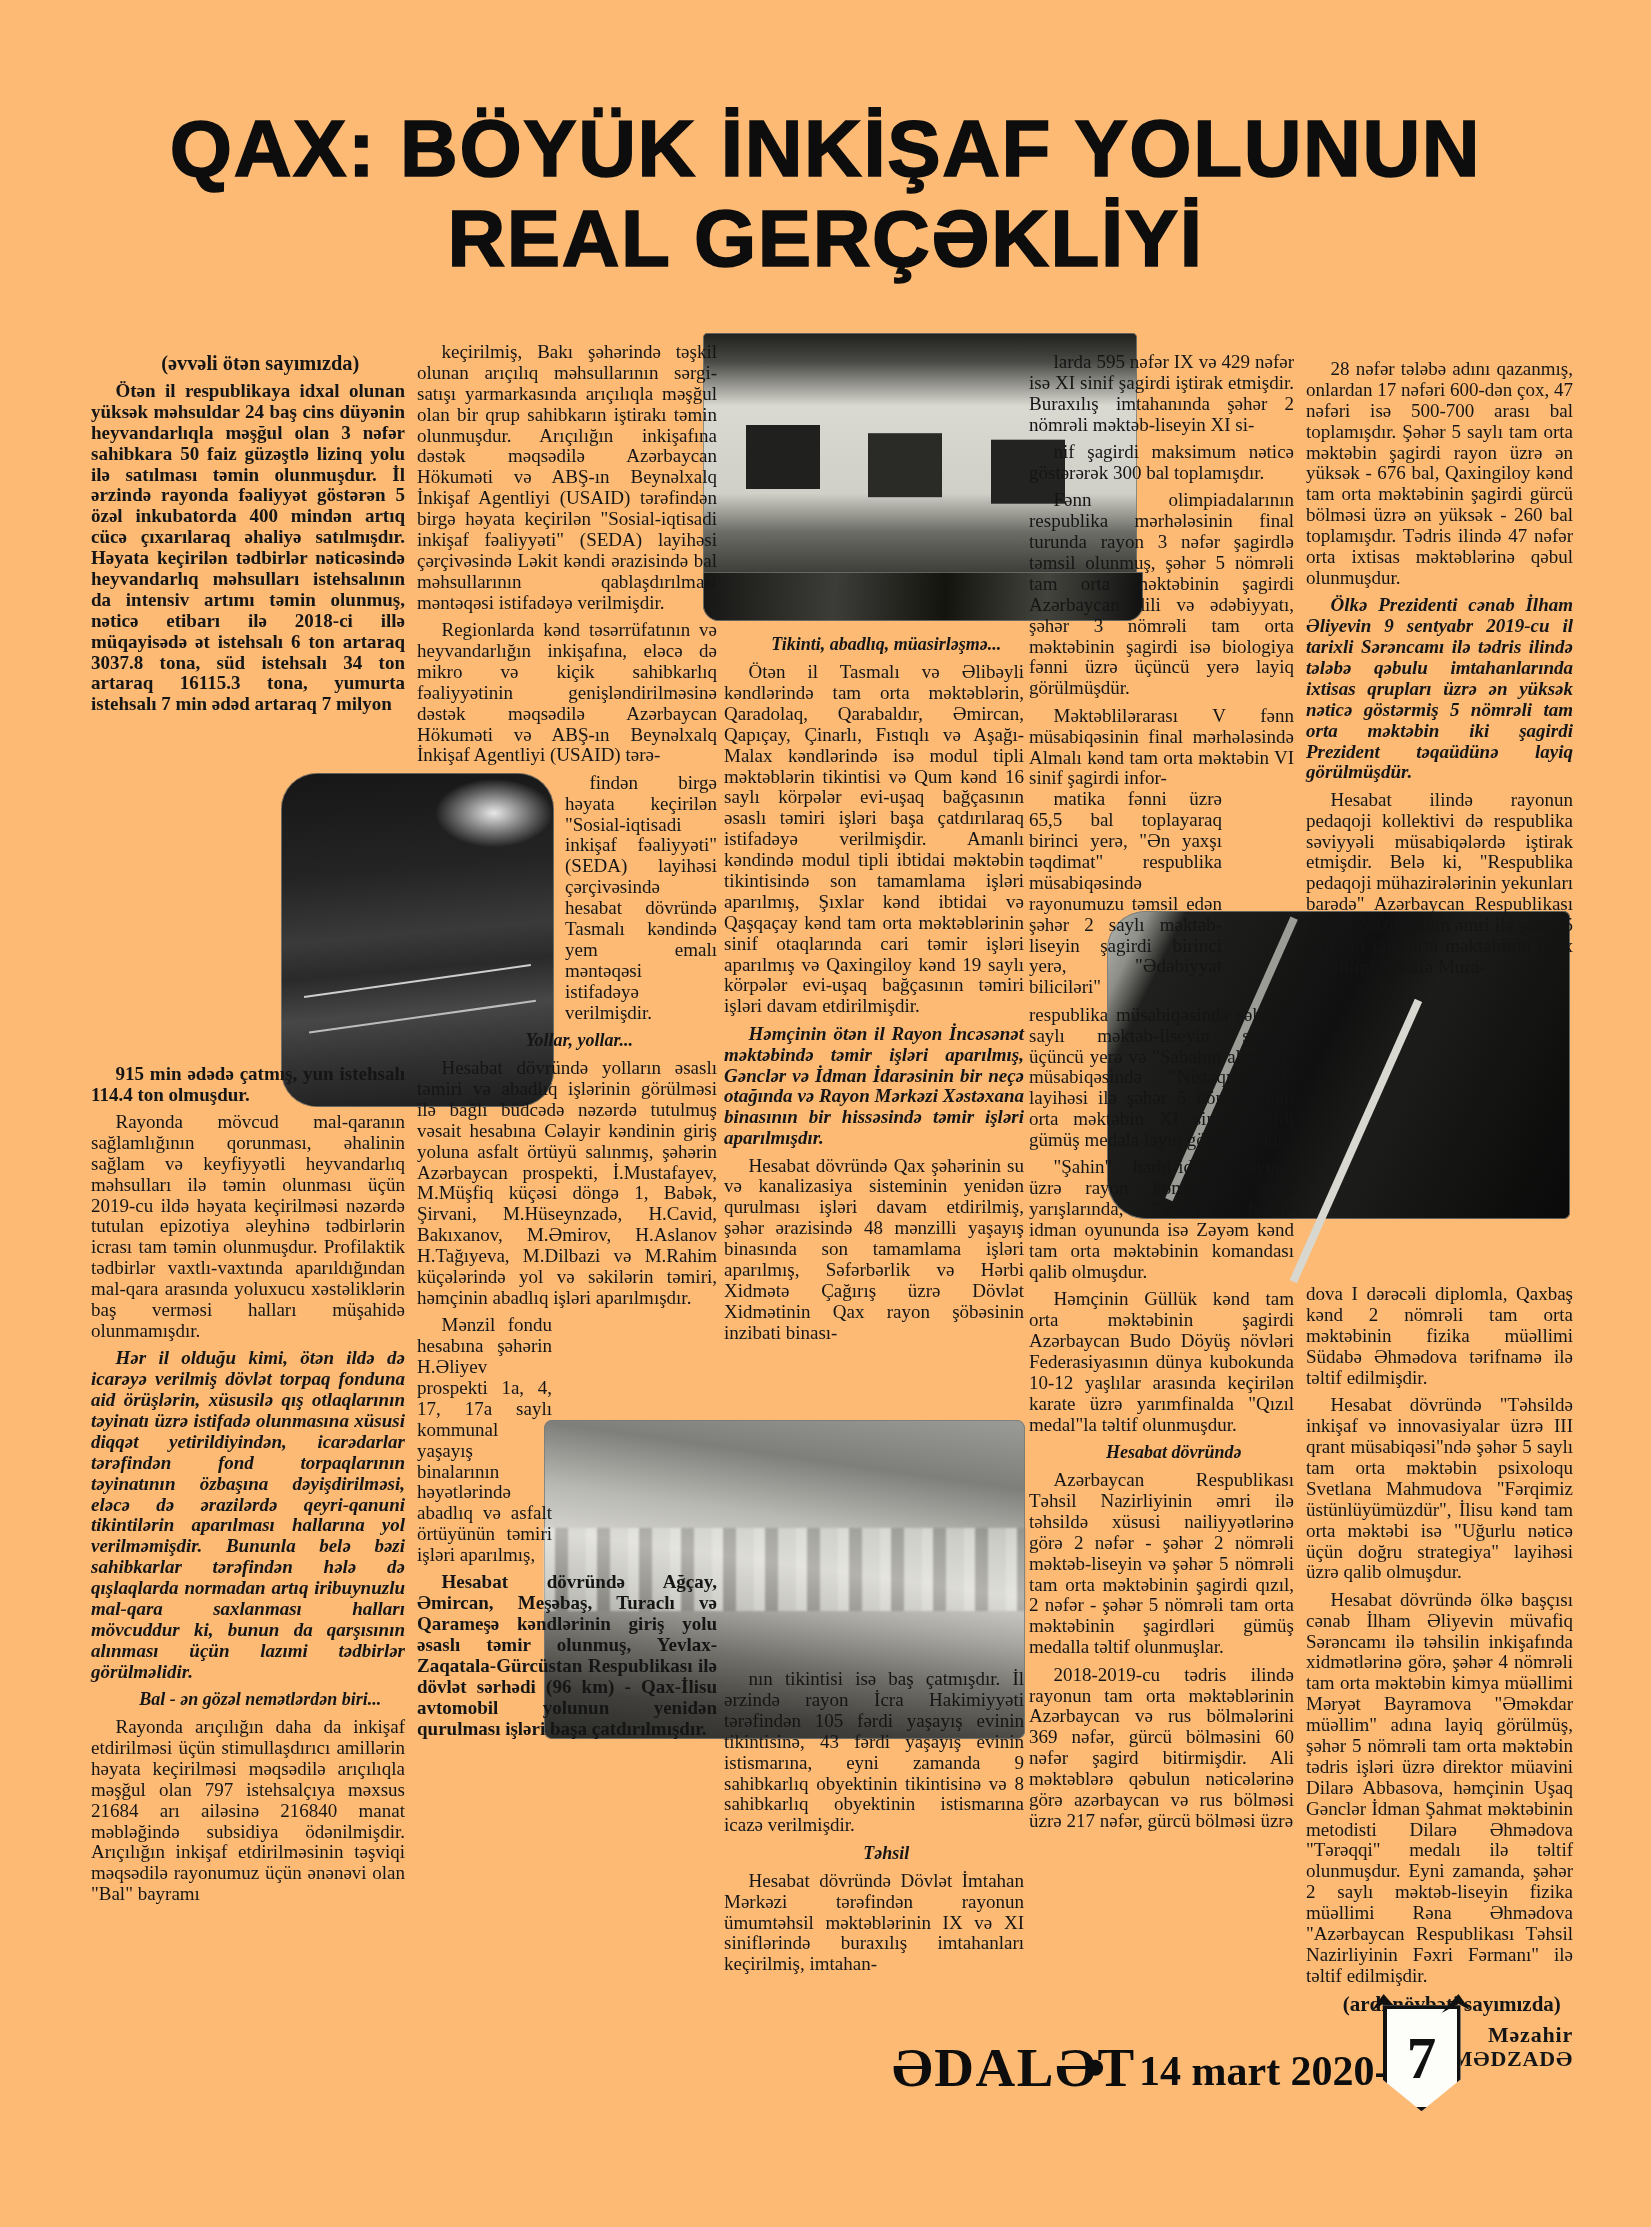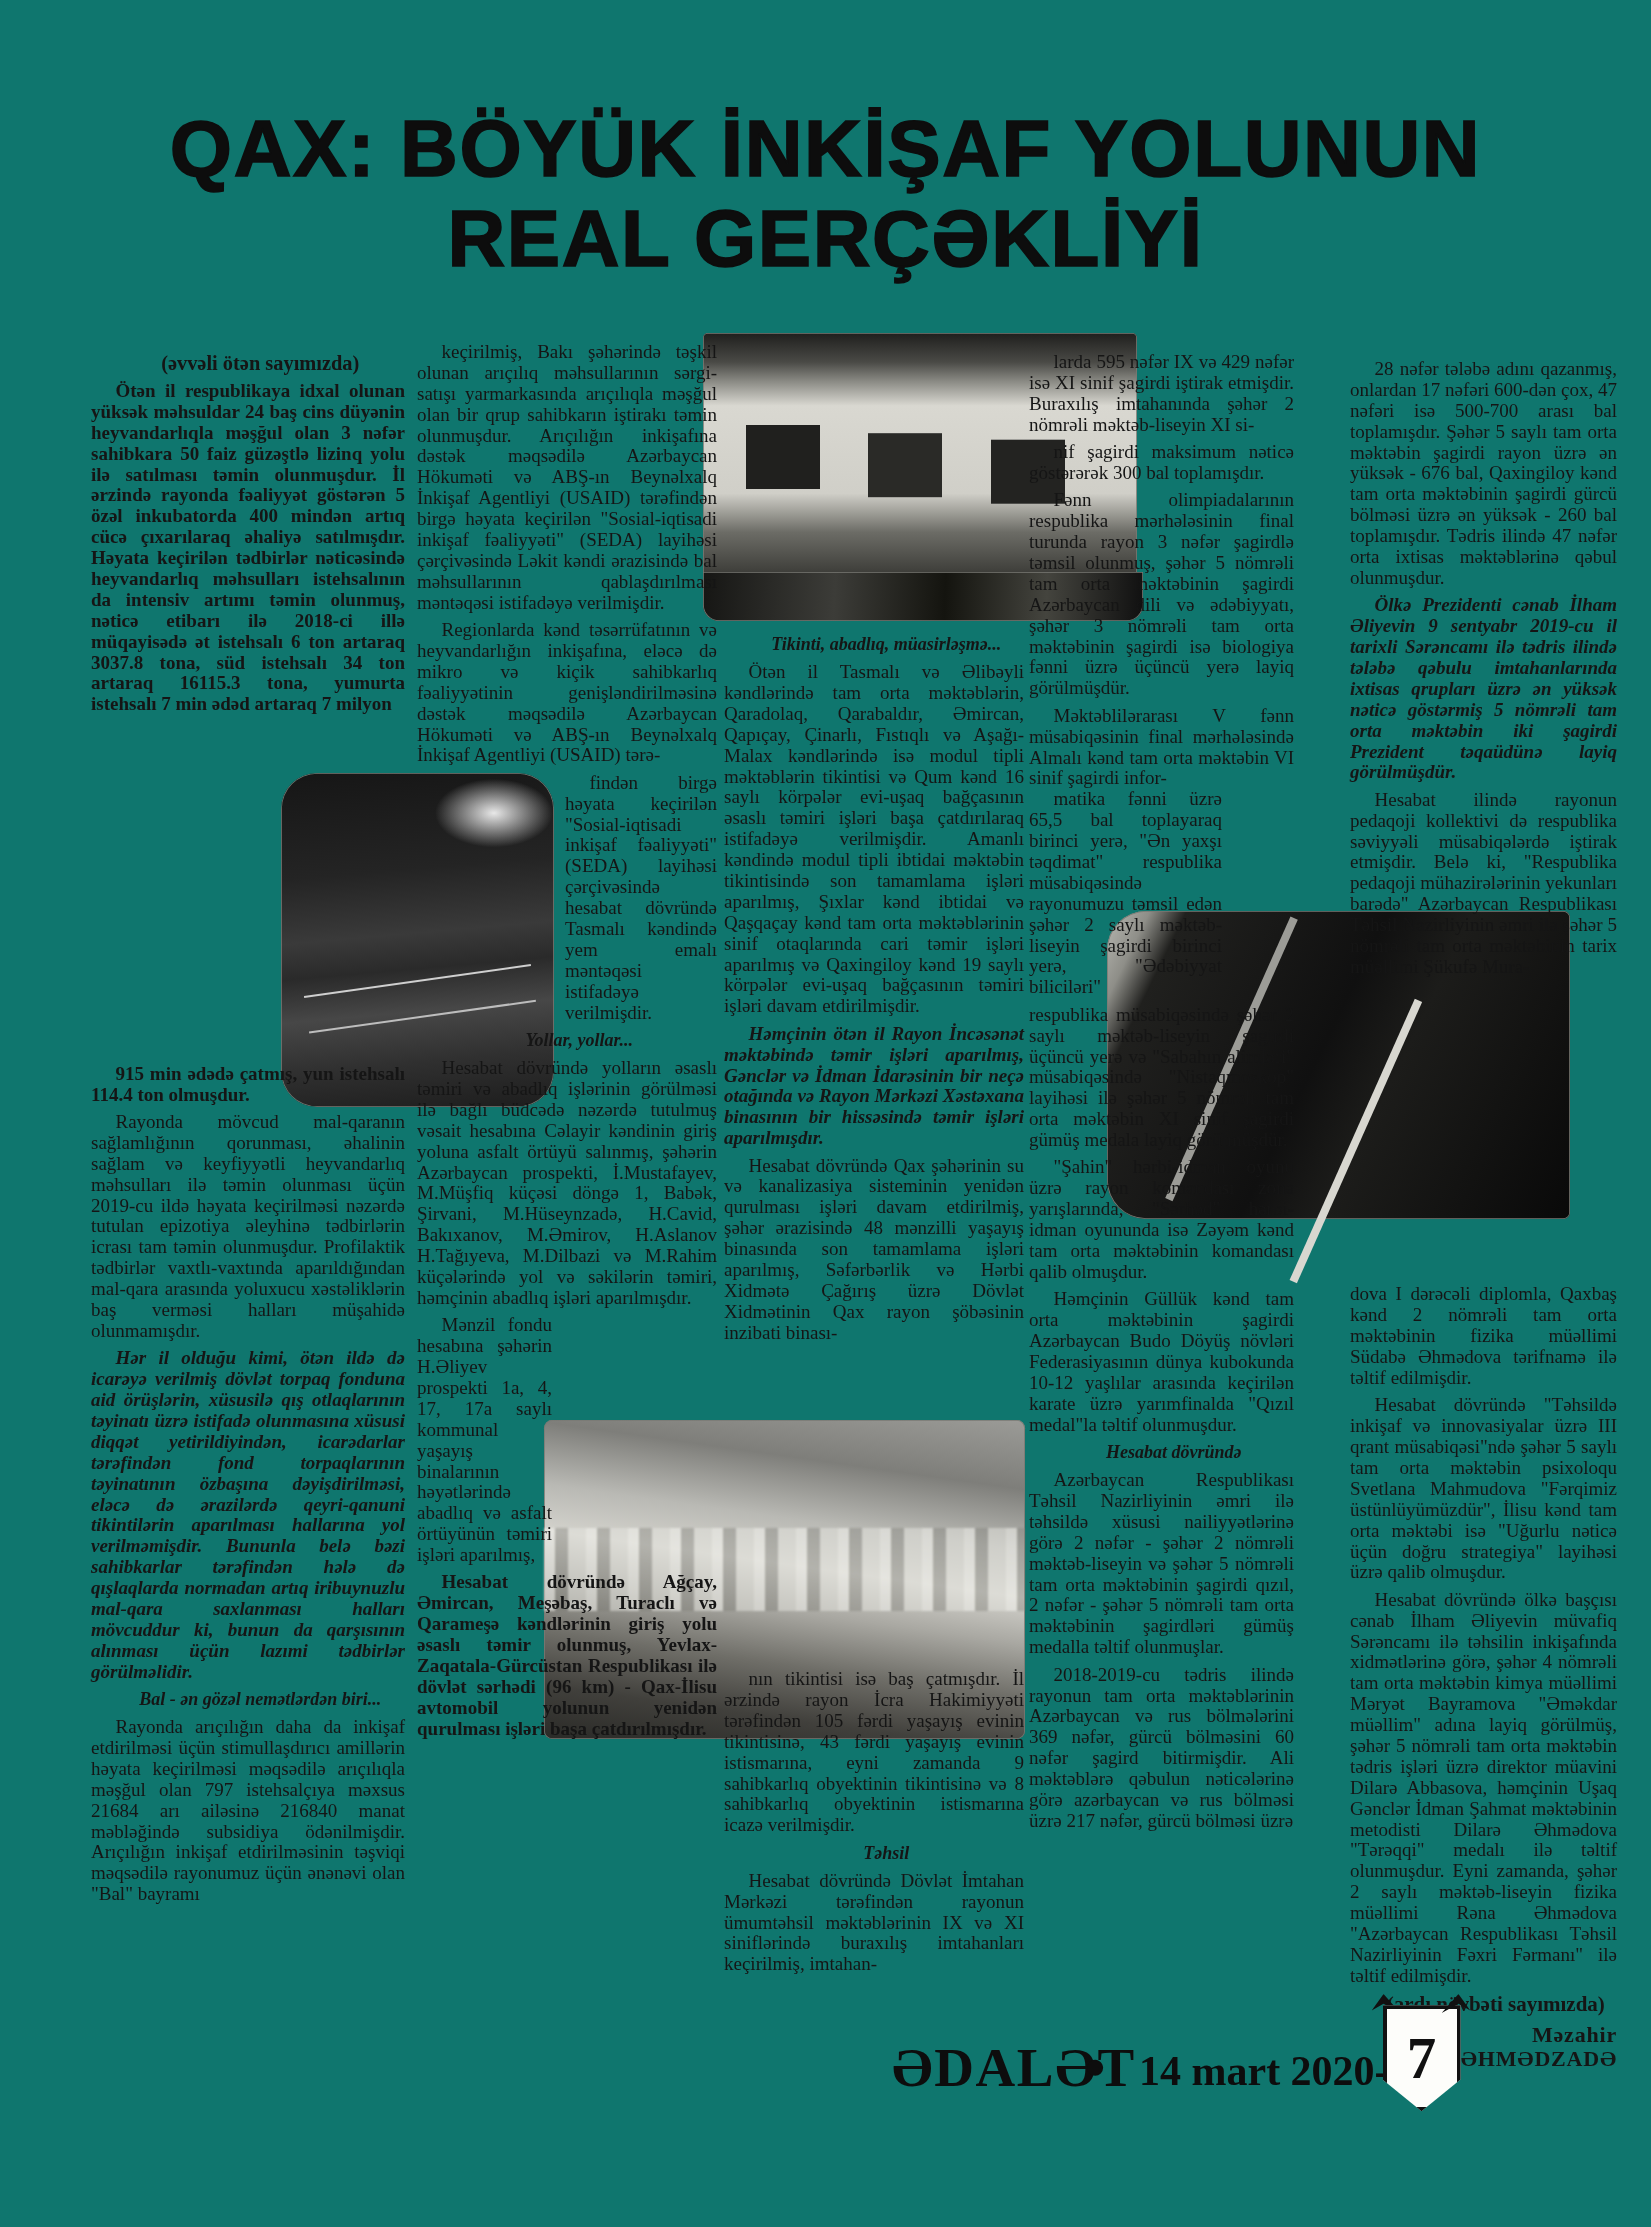--- a/index.html
+++ b/index.html
@@ -1,19 +1,19 @@
 <!DOCTYPE html>
 <html style="font-size:13px"><head>
 <meta charset="utf-8">
 <style>
   html,body{margin:0;padding:0;background:#888;}
   .page{
     position:relative;
     width:1651px;height:2227px;
-    background:#0f766e;
+    background:#fdba74;
     color:#121212;
     font-family:"Liberation Serif", serif;
     overflow:hidden;
   }
   
   .headline{
     position:absolute;left:0;top:104px;width:100%;
     text-align:center;
     font-family:"Liberation Sans", sans-serif;
     font-weight:bold;
@@ -181,21 +181,21 @@
     <p style="margin-bottom:0;">Məktəblilərarası V fənn müsabiqəsinin final mərhələsində Almalı kənd tam orta məktəbin VI sinif şagirdi infor-</p>
     <p class="nl">matika fənni üzrə 65,5 bal toplayaraq birinci yerə, "Ən yaxşı təqdimat" respublika müsabiqəsində rayonumuzu təmsil edən şəhər 2 saylı məktəb-liseyin şagirdi birinci yerə, "Ədəbiyyat biliciləri"</p>
     <p style="text-indent:0;">respublika müsabiqəsində şəhər 2 saylı məktəb-liseyin şagirdi üçüncü yerə və "Sabahın alimləri" müsabiqəsində "Nistaqmoskop" layihəsi ilə şəhər 5 nömrəli tam orta məktəbin XI sinif şagirdi gümüş medala layiq görülmüşdür.</p>
     <p>"Şahin" hərbi-idman oyunu üzrə rayon komandası zona yarışlarında, "Sərhəd" hərbi-idman oyununda isə Zəyəm kənd tam orta məktəbinin komandası qalib olmuşdur.</p>
     <p>Həmçinin Güllük kənd tam orta məktəbinin şagirdi Azərbaycan Budo Döyüş növləri Federasiyasının dünya kubokunda 10-12 yaşlılar arasında keçirilən karate üzrə yarımfinalda "Qızıl medal"la təltif olunmuşdur.</p>
     <p class="hsec">Hesabat dövründə</p>
     <p>Azərbaycan Respublikası Təhsil Nazirliyinin əmri ilə təhsildə xüsusi nailiyyətlərinə görə 2 nəfər - şəhər 2 nömrəli məktəb-liseyin və şəhər 5 nömrəli tam orta məktəbinin şagirdi qızıl, 2 nəfər - şəhər 5 nömrəli tam orta məktəbinin şagirdləri gümüş medalla təltif olunmuşlar.</p>
     <p>2018-2019-cu tədris ilində rayonun tam orta məktəblərinin Azərbaycan və rus bölmələrini 369 nəfər, gürcü bölməsini 60 nəfər şagird bitirmişdir. Ali məktəblərə qəbulun nəticələrinə görə azərbaycan və rus bölməsi üzrə 217 nəfər, gürcü bölməsi üzrə</p>
   </div>
 
-  <div class="col c5" style="left:1350px;top:359px;width:267px;">
+  <div class="col c5" style="left:1306px;top:359px;width:267px;">
     <p>28 nəfər tələbə adını qazanmış, onlardan 17 nəfəri 600-dən çox, 47 nəfəri isə 500-700 arası bal toplamışdır. Şəhər 5 saylı tam orta məktəbin şagirdi rayon üzrə ən yüksək - 676 bal, Qaxingiloy kənd tam orta məktəbinin şagirdi gürcü bölməsi üzrə ən yüksək - 260 bal toplamışdır. Tədris ilində 47 nəfər orta ixtisas məktəblərinə qəbul olunmuşdur.</p>
     <p class="bi">Ölkə Prezidenti cənab İlham Əliyevin 9 sentyabr 2019-cu il tarixli Sərəncamı ilə tədris ilində tələbə qəbulu imtahanlarında ixtisas qrupları üzrə ən yüksək nəticə göstərmiş 5 nömrəli tam orta məktəbin iki şagirdi Prezident təqaüdünə layiq görülmüşdür.</p>
     <p>Hesabat ilində rayonun pedaqoji kollektivi də respublika səviyyəli müsabiqələrdə iştirak etmişdir. Belə ki, "Respublika pedaqoji mühazirələrinin yekunları barədə" Azərbaycan Respublikası Təhsil Nazirliyinin əmri ilə şəhər 5 nömrəli tam orta məktəbinin tarix müəllimi Şükufə Mura-</p>
     <div class="sp" style="height:300px"></div>
     <p style="text-indent:0;">dova I dərəcəli diplomla, Qaxbaş kənd 2 nömrəli tam orta məktəbinin fizika müəllimi Südabə Əhmədova tərifnamə ilə təltif edilmişdir.</p>
     <p>Hesabat dövründə "Təhsildə inkişaf və innovasiyalar üzrə III qrant müsabiqəsi"ndə şəhər 5 saylı tam orta məktəbin psixoloqu Svetlana Mahmudova "Fərqimiz üstünlüyümüzdür", İlisu kənd tam orta məktəbi isə "Uğurlu nəticə üçün doğru strategiya" layihəsi üzrə qalib olmuşdur.</p>
     <p>Hesabat dövründə ölkə başçısı cənab İlham Əliyevin müvafiq Sərəncamı ilə təhsilin inkişafında xidmətlərinə görə, şəhər 4 nömrəli tam orta məktəbin kimya müəllimi Məryət Bayramova "Əməkdar müəllim" adına layiq görülmüş, şəhər 5 nömrəli tam orta məktəbin tədris işləri üzrə direktor müavini Dilarə Abbasova, həmçinin Uşaq Gənclər İdman Şahmat məktəbinin metodisti Dilarə Əhmədova "Tərəqqi" medalı ilə təltif olunmuşdur. Eyni zamanda, şəhər 2 saylı məktəb-liseyin fizika müəllimi Rəna Əhmədova "Azərbaycan Respublikası Təhsil Nazirliyinin Fəxri Fərmanı" ilə təltif edilmişdir.</p>
     <p class="cont-note">(ardı növbəti sayımızda)</p>
     <p class="author">Məzahir ƏHMƏDZADƏ</p>
   </div>

